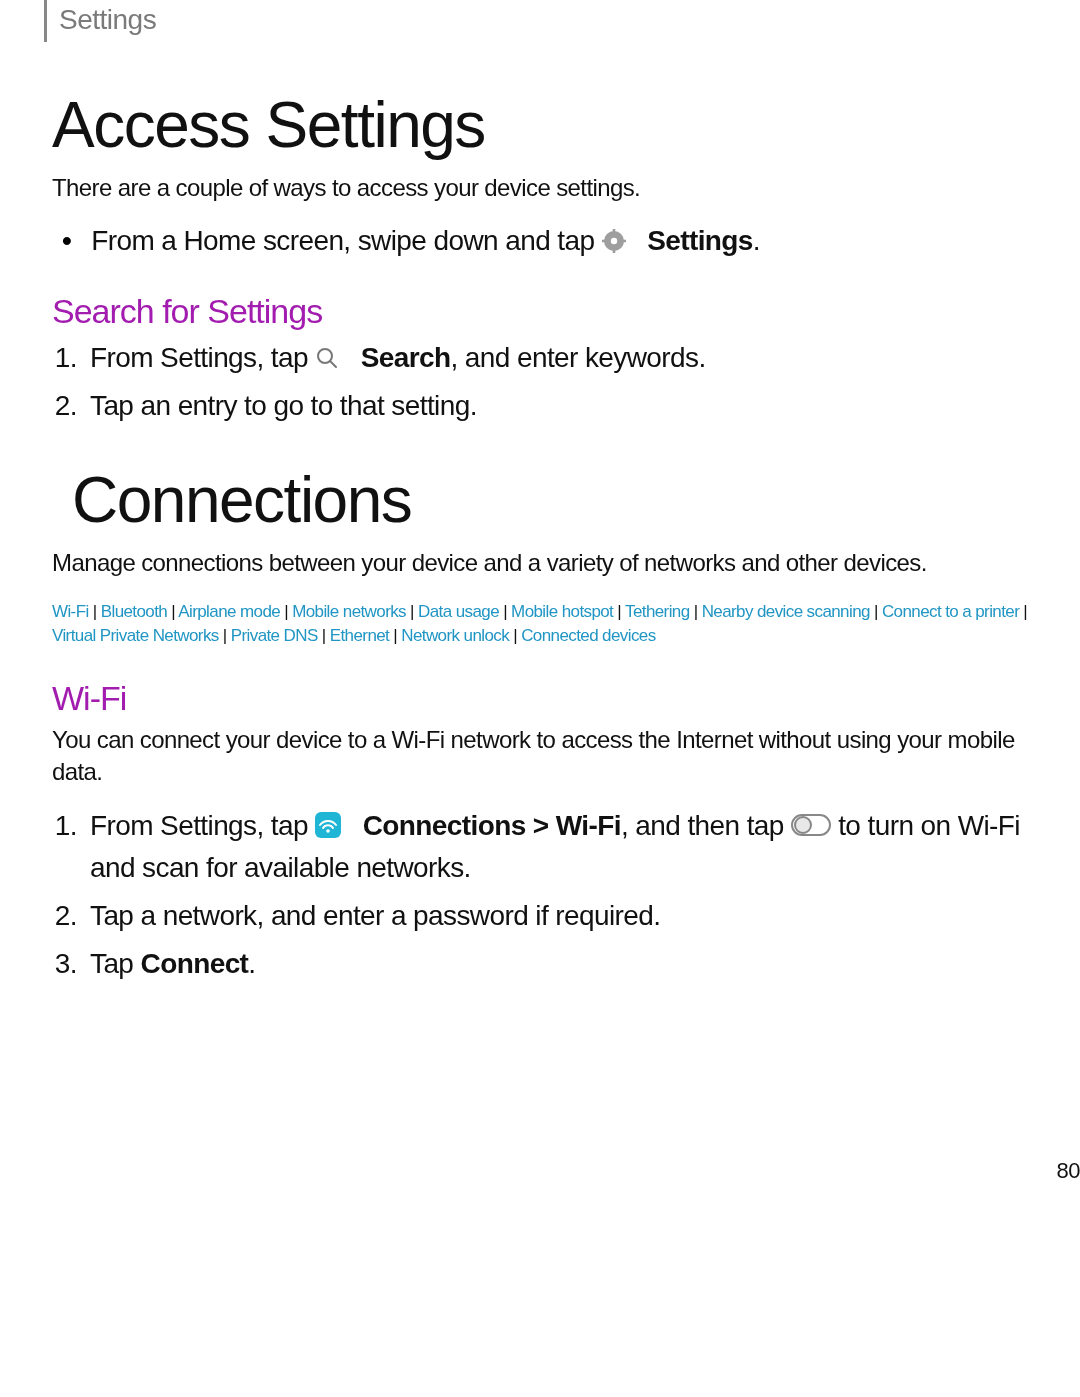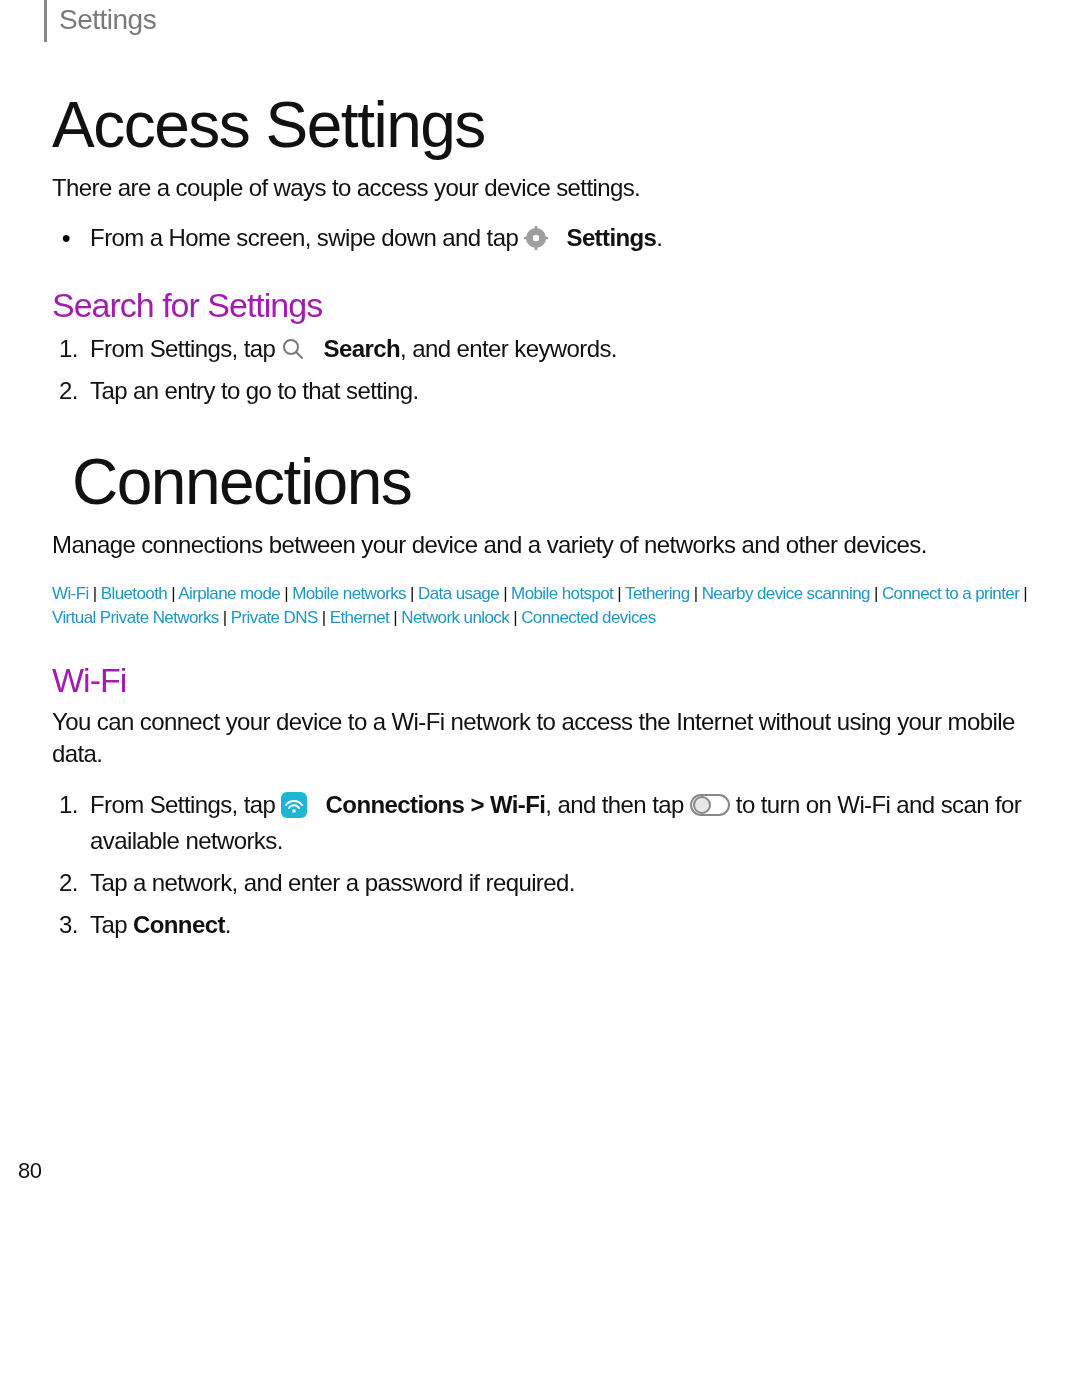--- a/index.html
+++ b/index.html
@@ -4,29 +4,29 @@
 <style>
   * { box-sizing: border-box; margin: 0; padding: 0; }
   html, body { width: 1080px; height: 1397px; background: #fff; font-family: Arial, Helvetica, sans-serif; color: #111; letter-spacing: -0.5px; }
   .page { position: relative; padding: 10px 52px 40px 52px; height: 1212px; }
   .header-tab { position: absolute; top: 0; left: 44px; border-left: 3px solid #888; padding-left: 12px; padding-top: 4px; padding-bottom: 6px; color: #7a7a7a; font-size: 28px; font-weight: 400; letter-spacing: -0.5px;}
   h1 { font-size: 64px; font-weight: 500; margin-top: 78px; margin-bottom: 10px; letter-spacing: -1.5px; }
   .h1b { margin-top: 36px; margin-left: 20px; }
   h2 { color: #a21caf; font-size: 34px; font-weight: 400; margin-top: 30px; margin-bottom: 6px; letter-spacing: -1px; }
   p { font-size: 24px; line-height: 1.35; margin-bottom: 16px; letter-spacing: -0.6px; }
   strong { font-weight: 700; }
-  ul, ol { font-size: 24px; line-height: 1.5; margin-left: 32px; margin-bottom: 20px; letter-spacing: -0.6px;}
+  ul, ol { font-size: 28px; line-height: 1.5; margin-left: 32px; margin-bottom: 20px; letter-spacing: -0.6px;}
   ul { list-style: none; }
   ul li::before { content: "•"; color: #000; display: inline-block; width: 22px; margin-left: -22px; font-weight: bold; }
   ol li { padding-left: 6px; margin-bottom: 6px;}
   ul li { margin-bottom: 6px; }
   .links { font-size: 17px; line-height: 1.45; margin-bottom: 28px; margin-top: 20px; letter-spacing: -0.6px;}
   .links a { color: #2196c4; text-decoration: none; }
   .sep { color: #111; }
-  .page-number { position: absolute; bottom: 28px; left: 0; right: 0; text-align: left; font-size: 22px; padding-left: 18px; }
+  .page-number { position: absolute; bottom: 28px; left: 0; right: 0; text-align: right; font-size: 22px; }
   
   .icon { display: inline-block; vertical-align: middle; position: relative; top: -2px; }
   .icon svg { display: block; }
   .gear-gray { width: 24px; height: 24px; }
   .gear-teal { width: 24px; height: 24px; }
   .search-ico { width: 24px; height: 24px; }
   .conn-ico { width: 26px; height: 26px; }
   .toggle-ico { width: 40px; height: 26px; }
 </style>
 </head>

